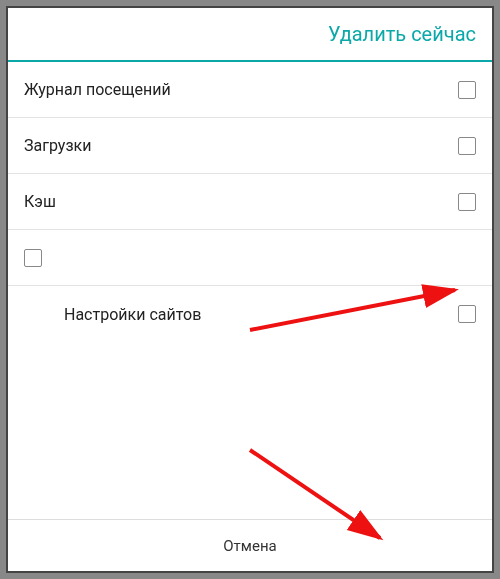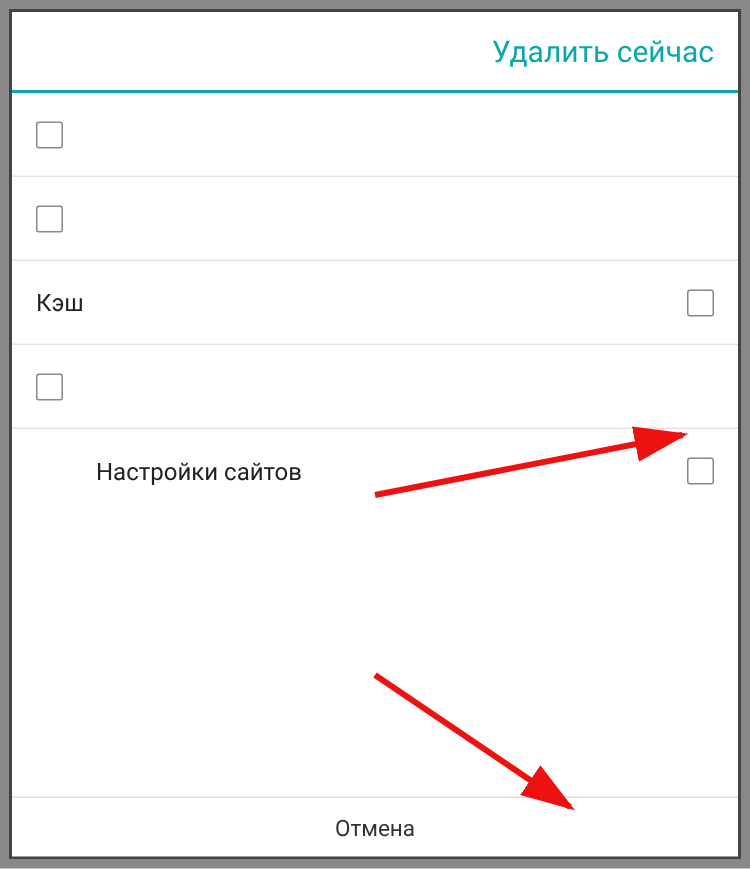--- a/index.html
+++ b/index.html
@@ -64,21 +64,21 @@
   }
   .chk svg {
     width: 14px;
     height: 14px;
     display: none;
   }
   .chk.checked svg { display: block; }
   .footer {
     display: flex;
     border-top: 1px solid #ddd;
-    height: 40px;
+    height: 52px;
   }
   .footer .btn {
     flex: 1;
     display: flex;
     align-items: center;
     justify-content: center;
     font-size: 15px;
     color: #333;
     cursor: pointer;
   }
@@ -93,25 +93,27 @@
 </style>
 </head>
 <body>
 
 <div class="dialog">
   <div class="header">Удалить сейчас</div>
   <div class="hr"></div>
 
   <div class="list">
     <div class="row">
+      <span>Журнал посещений</span>
       <span class="chk">
         
       </span>
     </div>
     <div class="row">
+      <span>Загрузки</span>
       <span class="chk">
         
       </span>
     </div>
     <div class="row">
       <span>Кэш</span>
       <span class="chk">
         
       </span>
     </div>

